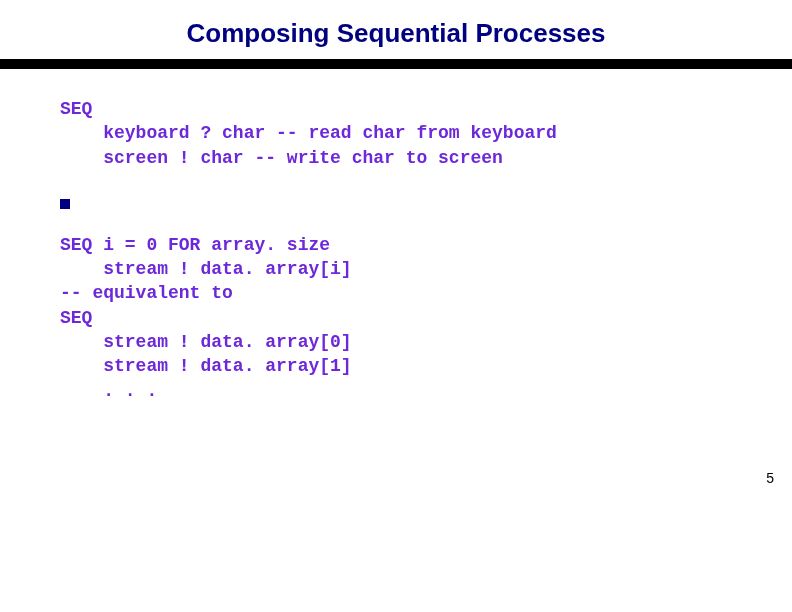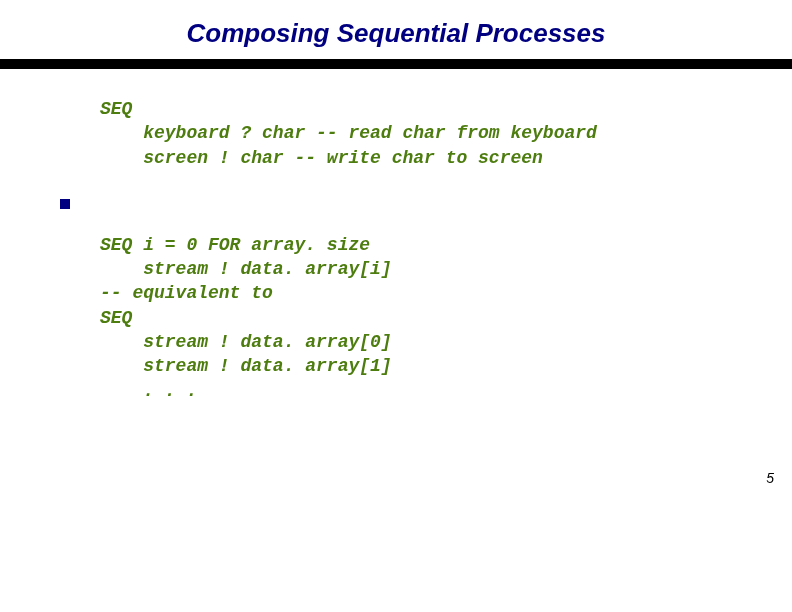--- a/index.html
+++ b/index.html
@@ -9,21 +9,20 @@
     height: 612px;
     background: #ffffff;
     font-family: Arial, Helvetica, sans-serif;
     position: relative;
     overflow: hidden;
   }
   .slide {
     width: 792px;
     height: 496px;
     position: relative;
-    font-style: italic;
   }
   .title {
     color: #000080;
     font-size: 26px;
     font-weight: bold;
     text-align: center;
     padding-top: 18px;
     padding-bottom: 10px;
   }
   .rule {
@@ -49,24 +48,23 @@
   }
   .bullet-text {
     font-size: 20px;
     font-weight: bold;
     color: #000000;
   }
   .code-block {
     font-family: "Courier New", Courier, monospace;
     font-size: 18px;
     font-weight: bold;
-    color: #4d7c0f;
+    color: #6d28d9;
     white-space: pre;
     line-height: 1.35;
-    margin-left: 40px;
     margin-bottom: 22px;
   }
   .page-number {
     position: absolute;
     right: 18px;
     bottom: 10px;
     font-size: 14px;
     color: #000000;
   }
 </style>

